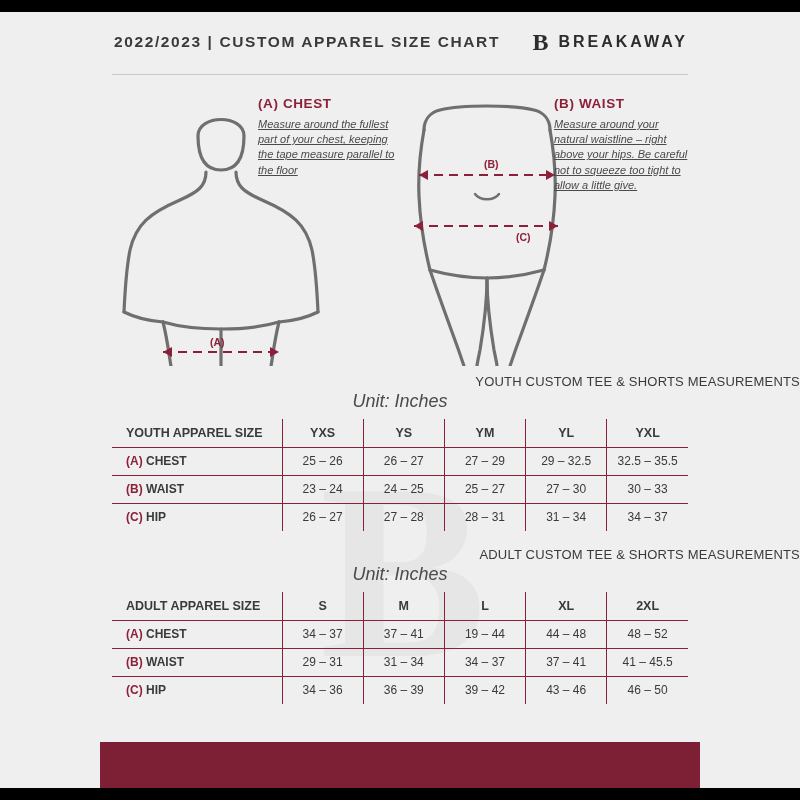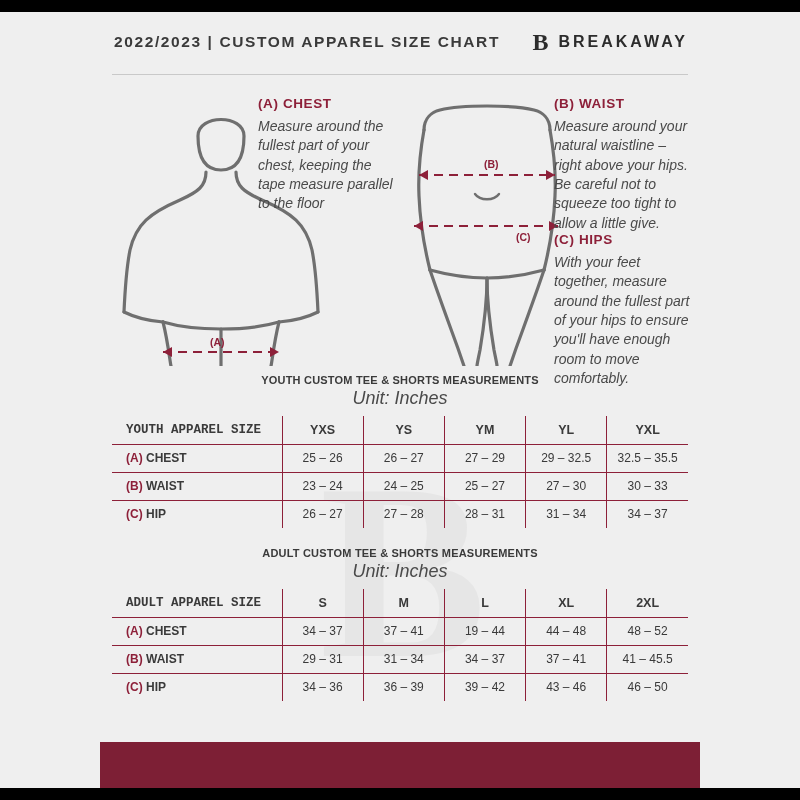--- a/index.html
+++ b/index.html
@@ -122,42 +122,43 @@
     width: 150px;
   }
   .note-title {
     font-size: 13.5px;
     font-weight: 700;
     letter-spacing: .6px;
     color: #8d2039;
     margin-bottom: 6px;
   }
   .note-body {
-    font-size: 14px;
+    font-size: 11px;
     font-style: italic;
     line-height: 1.38;
     color: #4a4a4a;
+    text-decoration: underline;
   }
   .note-chest { left: 258px; top: 22px; width: 140px; }
   .note-waist { left: 554px; top: 22px; width: 140px; }
   .note-hips  { left: 554px; top: 158px; width: 140px; }
 
   .dim-label {
     position: absolute;
     font-size: 10.5px;
     font-weight: 700;
     color: #8d2039;
   }
 
   
   .table-block { position: absolute; left: 0; width: 800px; z-index: 2; }
   .tbl-title {
-    text-align: center;
-    font-size: 11px;
-    font-weight: 700;
+    text-align: right;
+    font-size: 13px;
+    font-weight: 400;
     color: #3a3a3a;
     letter-spacing: .2px;
   }
   .tbl-unit {
     text-align: center;
     font-size: 18px;
     font-style: italic;
     color: #4a4a4a;
     margin-top: 2px;
     margin-bottom: 7px;
@@ -180,21 +181,21 @@
   table th.rowhead, table td.rowhead {
     text-align: left;
     padding-left: 14px;
     font-weight: 700;
     border-left: none;
   }
   table tr th:last-child, table tr td:last-child { border-right: none; }
   table thead tr th { border-top: none; font-weight: 700; font-size: 12.5px; text-align: center; }
   table tbody tr:last-child td { border-bottom: none; }
   .lbl { color: #8d2039; font-weight: 700; }
-  .col-head { width: 170px; font-family: Liberation Mono, monospace; }
+  .col-head { width: 170px; }
 
   
   .band {
     position: absolute;
     left: 100px;
     bottom: 0;
     width: 600px;
     height: 46px;
     background: #7d1f35;
     z-index: 2;
@@ -269,24 +270,20 @@
       <div class="dim-label" style="left:516px; top:157px;">(C)</div>
 
       <div class="note note-chest">
         <div class="note-title">(A) CHEST</div>
         <div class="note-body">Measure around the fullest part of your chest, keeping the tape measure parallel to the floor</div>
       </div>
       <div class="note note-waist">
         <div class="note-title">(B) WAIST</div>
         <div class="note-body">Measure around your natural waistline – right above your hips. Be careful not to squeeze too tight to allow a little give.</div>
       </div>
-      <div class="note note-hips">
-        <div class="note-title">(C) HIPS</div>
-        <div class="note-body">With your feet together, measure around the fullest part of your hips to ensure you'll have enough room to move comfortably.</div>
-      </div>
     </div>
 
     <div class="table-block" style="top:362px;">
       <div class="tbl-title">YOUTH CUSTOM TEE &amp; SHORTS MEASUREMENTS</div>
       <div class="tbl-unit">Unit: Inches</div>
       <table>
         <thead>
           <tr>
             <th class="rowhead col-head">YOUTH APPAREL SIZE</th>
             <th>YXS</th>

